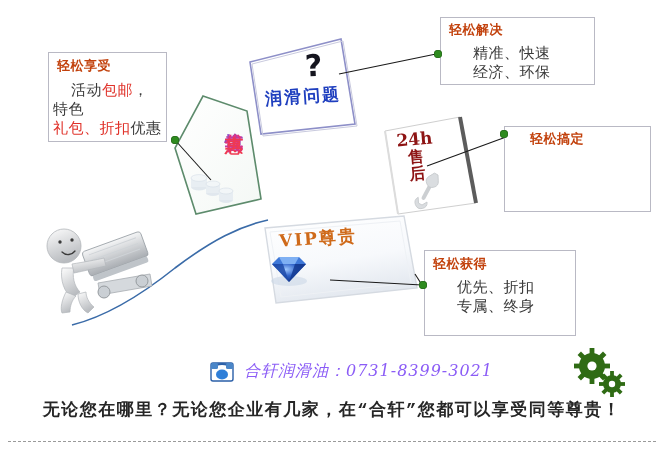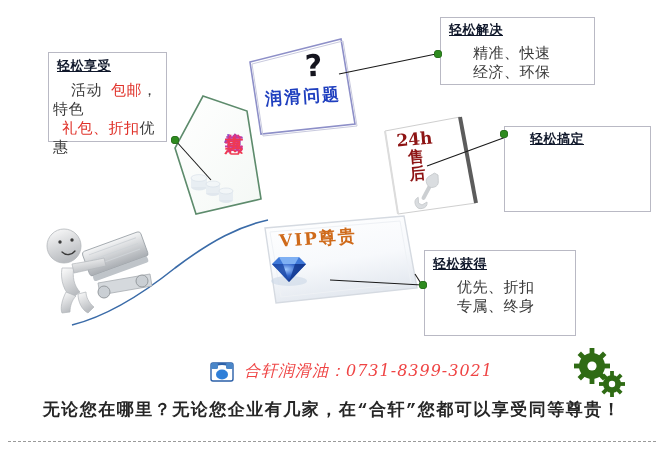--- a/index.html
+++ b/index.html
@@ -22,33 +22,32 @@
   .callout {
     position: absolute;
     background: #ffffff;
     border: 1px solid #b9b9c4;
     box-sizing: border-box;
   }
   .callout-title {
     font-family: "DejaVu Sans", "Liberation Sans", sans-serif;
     font-weight: bold;
     font-size: 13px;
-    color: #0f172a;
+    color: #c2410c;
     line-height: 1.1;
     letter-spacing: 0.5px;
-    text-decoration: underline;
   }
   .callout-body {
     font-family: "DejaVu Sans", "Liberation Sans", sans-serif;
     font-size: 15px;
     color: #3a3a3a;
     line-height: 1.25;
     letter-spacing: 0.5px;
   }
-  .red-run { color: #e0322a; padding-left: 9px; }
+  .red-run { color: #e0322a; }
 
   
   .dot {
     position: absolute;
     width: 8px;
     height: 8px;
     border-radius: 50%;
     background: #2e8b1f;
     box-shadow: 0 0 0 0.5px #1d5c12 inset;
   }
@@ -128,21 +127,21 @@
     left: 214px;
     top: 361px;
     display: flex;
     align-items: center;
     gap: 6px;
   }
   .contact-text {
     font-family: "DejaVu Serif", "Liberation Serif", serif;
     font-style: italic;
     font-size: 16px;
-    color: #ef4444;
+    color: #8b5cf6;
     letter-spacing: 1px;
     white-space: nowrap;
   }
   .banner {
     position: absolute;
     left: 0;
     top: 398px;
     width: 664px;
     text-align: center;
     font-family: Liberation Mono, monospace;

